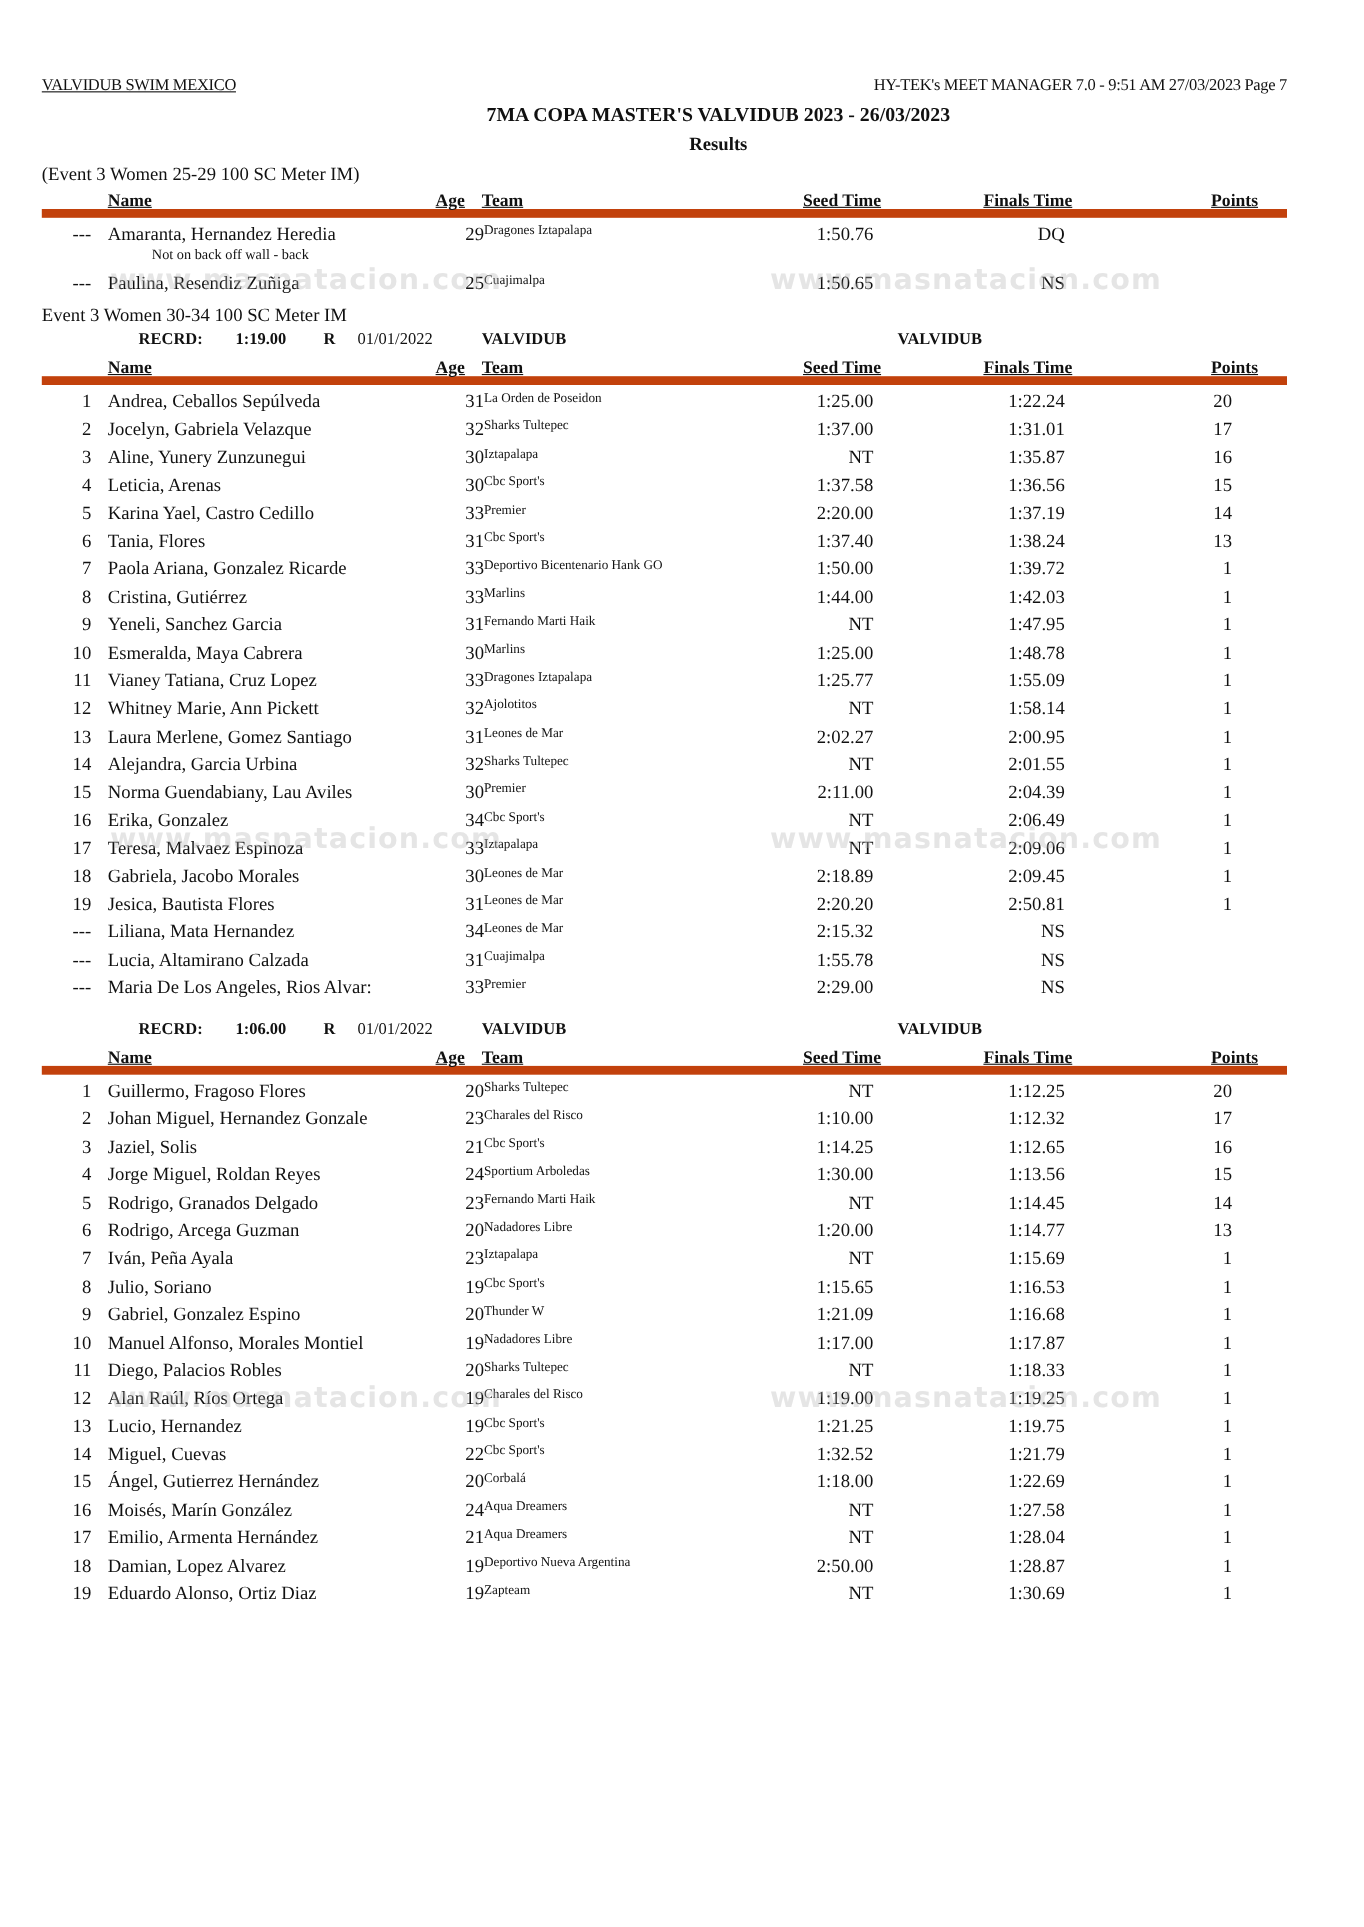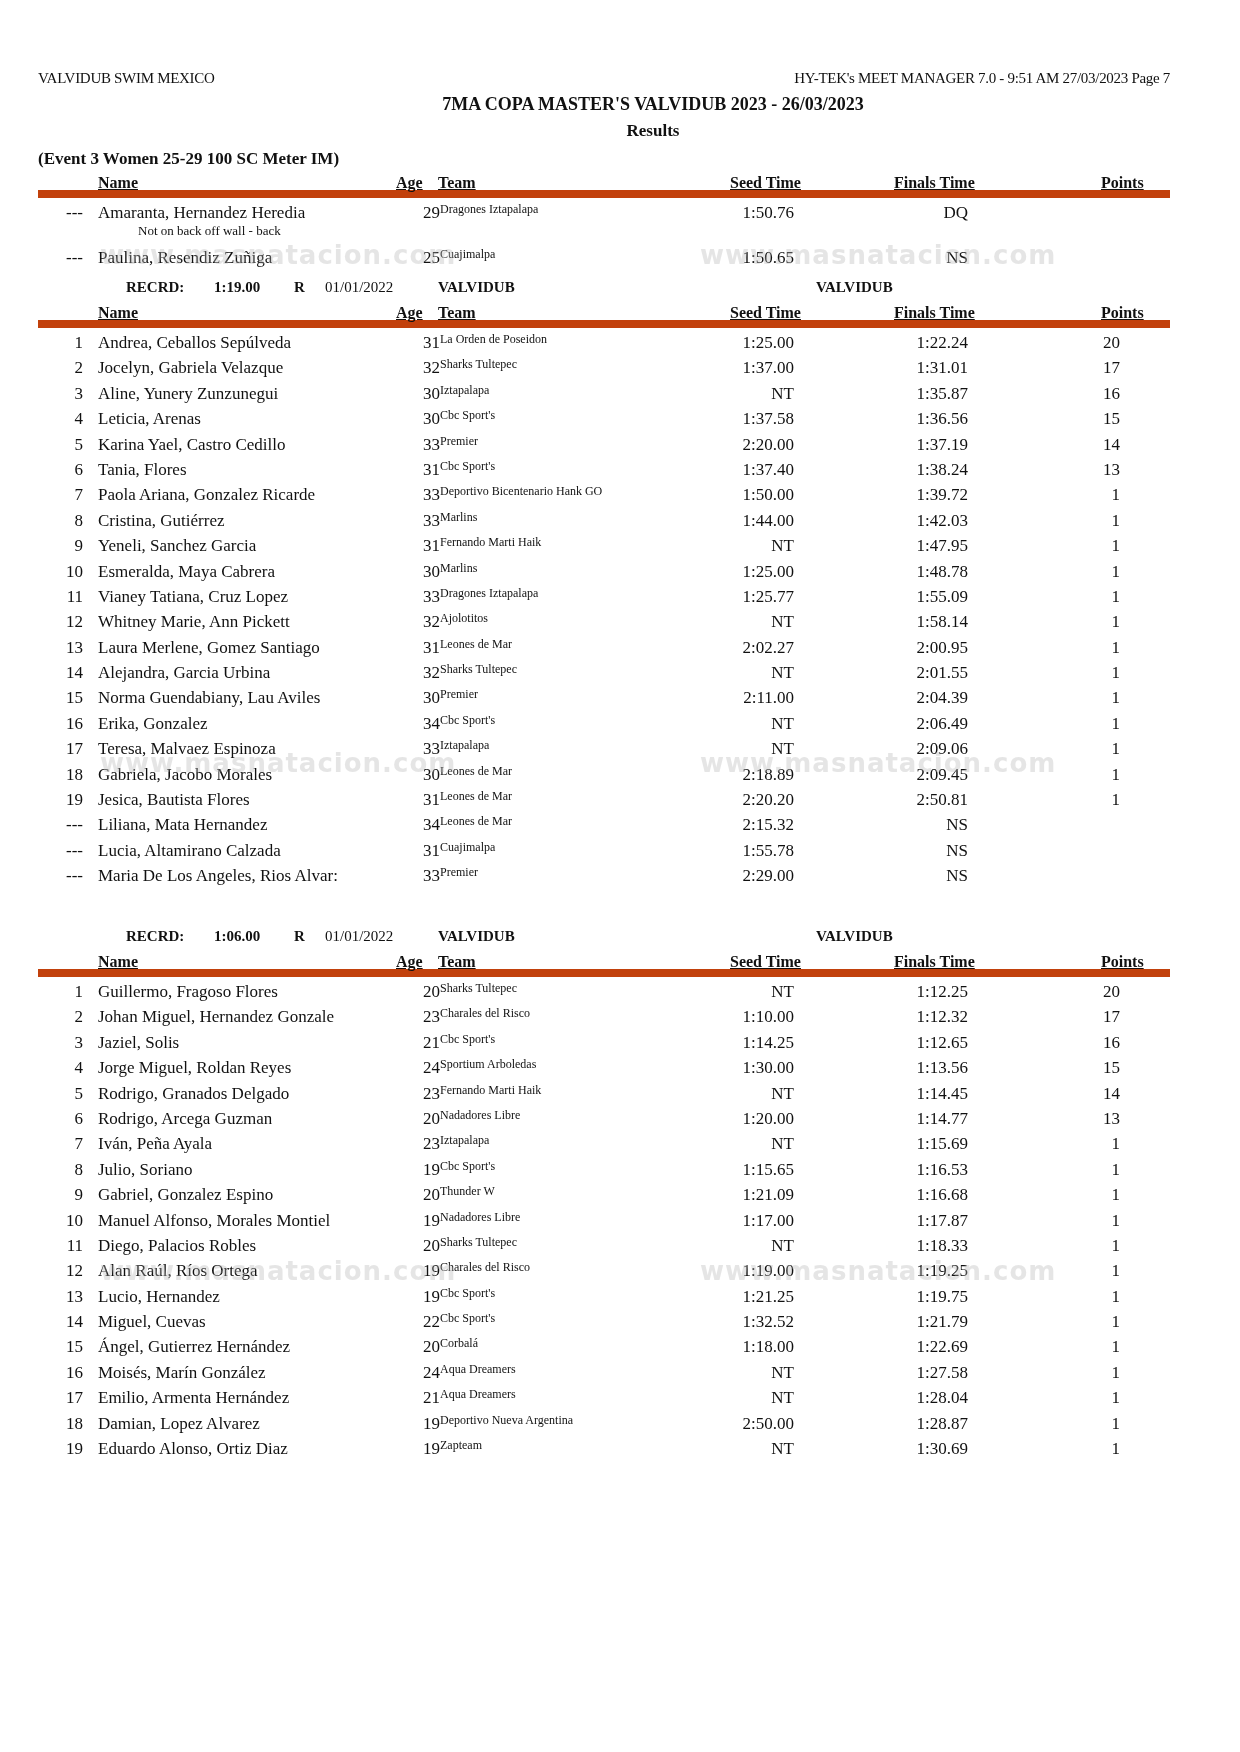--- a/index.html
+++ b/index.html
@@ -2,27 +2,27 @@
 <html><head>
 <meta charset="utf-8">
 <style>
   html, body { margin: 0; padding: 0; background: #ffffff; }
   body {
     width: 1240px; height: 1752px; position: relative; overflow: hidden;
     font-family: "Liberation Serif", "DejaVu Serif", serif;
     color: #111111;
   }
   .page { position: absolute; left: 0; top: 0; width: 1240px; height: 1752px; }
-  .hdr-left { position: absolute; left: 38px; top: 70px; font-size: 15px; letter-spacing: -0.3px; }
+  .hdr-left { position: absolute; left: 38px; top: 70px; font-size: 15px; letter-spacing: -0.3px; text-decoration: underline; }
   .hdr-right { position: absolute; right: 70px; top: 70px; font-size: 15px; letter-spacing: -0.3px; }
   .meet-title { position: absolute; left: 0; width: 1306px; top: 94px; text-align: center; font-size: 18px; font-weight: bold; }
   .results-title { position: absolute; left: 0; width: 1306px; top: 121px; text-align: center; font-size: 17px; font-weight: bold; }
 
   .event { position: absolute; left: 38px; width: 1132px; }
-  .event-title { font-size: 17px; font-weight: bold; height: 22px; line-height: 22px; }
+  .event-title { font-size: 17px; font-weight: normal; height: 22px; line-height: 22px; }
   .record-line { position: relative; height: 24px; font-size: 15px; font-weight: bold; }
   .record-line span { position: absolute; top: 3px; }
   .rec-label { left: 88px; }
   .rec-time { left: 176px; }
   .rec-flag { left: 256px; }
   .rec-date { left: 287px; font-weight: normal; }
   .rec-team { left: 400px; }
   .rec-team2 { left: 778px; }
 
   .col-header { position: relative; height: 20px; border-bottom: 8px solid #c2410c; font-size: 16px; font-weight: bold; }
@@ -87,20 +87,21 @@
           <span class="c-place">---</span>
           <span class="c-name">Paulina, Resendiz Zuñiga</span>
           <span class="c-age">25</span>
           <span class="c-team">Cuajimalpa</span>
           <span class="c-seed">1:50.65</span>
           <span class="c-finals">NS</span>
           <span class="c-points"></span>
         </div>
       </div>
       <div class="event" style="top: 276px;">
+        <div class="event-title">Event 3  Women 30-34 100 SC Meter IM</div>
         <div class="record-line">
           <span class="rec-label">RECRD:</span>
           <span class="rec-time">1:19.00</span>
           <span class="rec-flag">R</span>
           <span class="rec-date">01/01/2022</span>
           <span class="rec-team">VALVIDUB</span>
           <span class="rec-team2">VALVIDUB</span>
         </div>
         <div class="col-header">
           <span class="ch-name">Name</span>

